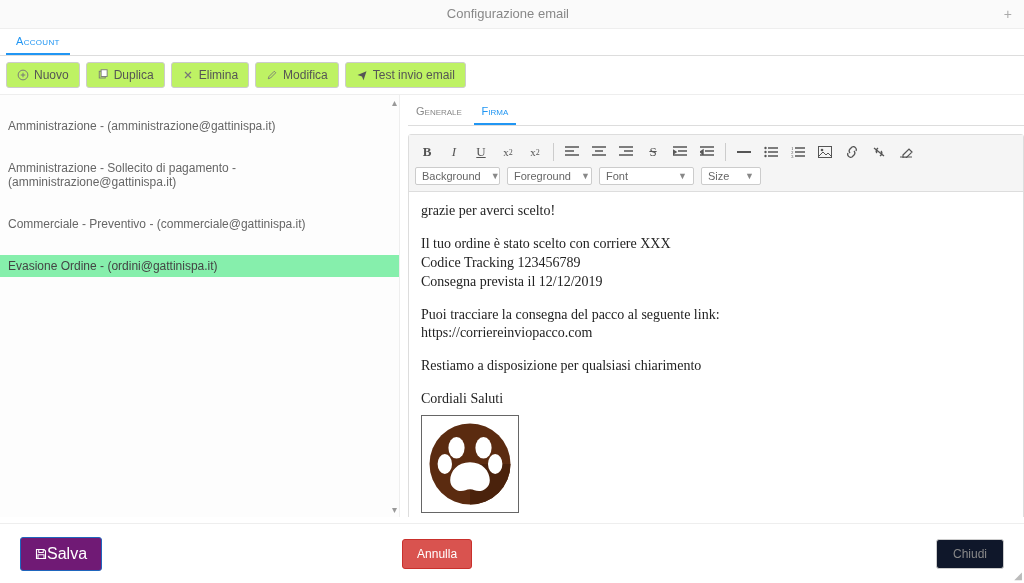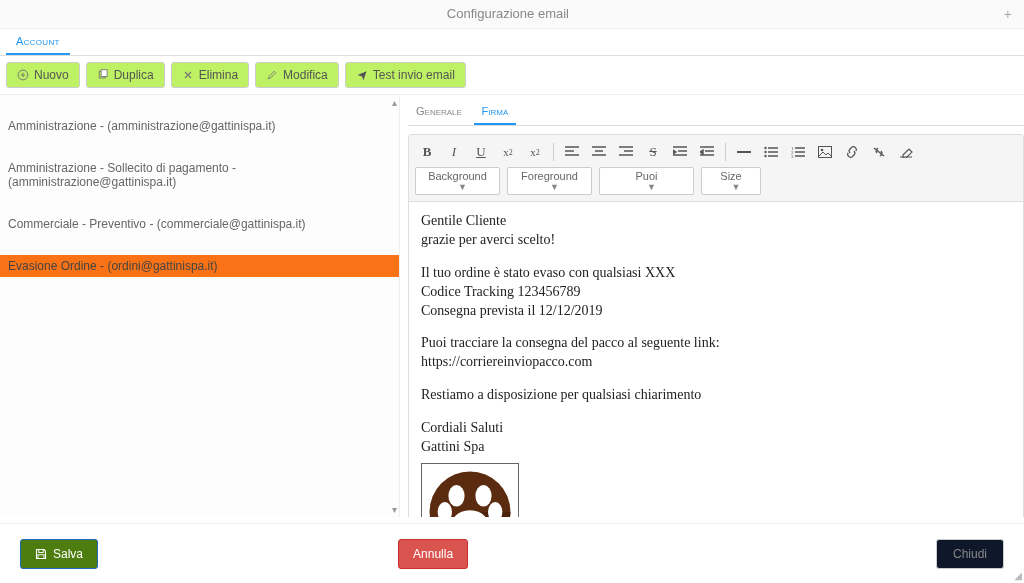--- a/index.html
+++ b/index.html
@@ -9,42 +9,42 @@
 .header-plus { color: #aaa; font-size: 14px; cursor: pointer; }
 .tabs-row { border-bottom: 1px solid #ddd; padding: 0 6px; }
 .tab-main { display: inline-block; padding: 6px 10px; color: #2196f3; border-bottom: 2px solid #2196f3; font-size: 11px; font-variant: small-caps; letter-spacing: 0.3px; }
 .toolbar { display: flex; gap: 6px; padding: 6px; border-bottom: 1px solid #eee; }
 .btn { display: inline-flex; align-items: center; gap: 5px; padding: 5px 10px; border: 1px solid #ccc; background: #bef264; color: #555; font-size: 12px; border-radius: 3px; cursor: pointer; }
 .btn svg { width: 12px; height: 12px; }
 .content { display: flex; height: 422px; }
 .left-panel { width: 400px; border-right: 1px solid #eee; position: relative; background: #fdfdfd; display: flex; flex-direction: column; }
 .list { flex: 1; overflow: auto; }
 .list-item { padding: 4px 8px; font-size: 12px; color: #666; cursor: pointer; margin-top: 20px; }
-.list-item.selected { background: #f97316; color: #444; }
+.list-item.selected { background: #86efac; color: #444; }
 .scroll-hint { position: absolute; right: 2px; color: #999; font-size: 10px; }
 .scroll-hint.top { top: 2px; }
 .scroll-hint.bottom { bottom: 2px; }
 .right-panel { flex: 1; padding: 0 0 8px 8px; overflow: auto; }
 .sub-tabs { border-bottom: 1px solid #ddd; padding: 6px 0 0 0; }
 .sub-tab { display: inline-block; padding: 4px 8px 6px 8px; font-size: 11px; font-variant: small-caps; color: #888; cursor: pointer; }
 .sub-tab.active { color: #2196f3; border-bottom: 2px solid #2196f3; }
 .editor-box { border: 1px solid #ddd; border-radius: 3px; margin-top: 8px; }
 .editor-toolbar { background: #f5f5f5; border-bottom: 1px solid #ddd; padding: 4px 6px; }
 .tb-row { display: flex; align-items: center; gap: 3px; flex-wrap: wrap; padding: 2px 0; }
 .tb-btn { width: 24px; height: 22px; display: inline-flex; align-items: center; justify-content: center; color: #555; cursor: pointer; font-family: Georgia, serif; font-size: 13px; border-radius: 2px; }
 .tb-sep { width: 1px; height: 18px; background: #ccc; margin: 0 3px; }
-.tb-select { display: inline-flex; align-items: center; justify-content: space-between; border: 1px solid #ccc; background: #fff; padding: 2px 6px; font-size: 11px; color: #666; cursor: pointer; border-radius: 2px; margin-right: 4px; flex-direction: column; }
+.tb-select { display: inline-flex; align-items: center; justify-content: space-between; border: 1px solid #ccc; background: #fff; padding: 2px 6px; font-size: 11px; color: #666; cursor: pointer; border-radius: 2px; margin-right: 4px; }
 .tb-select .caret { font-size: 9px; color: #888; margin-left: 10px; }
 .editor-body { padding: 10px 12px; font-family: Georgia, 'Times New Roman', serif; font-size: 14px; color: #222; line-height: 1.35; min-height: 320px; }
 .editor-body p { margin: 0; }
 .editor-body .gap { height: 14px; }
 .editor-body a { color: #222; text-decoration: none; margin-top: 16px; }
 .logo-box { border: 1px solid #666; width: 98px; height: 98px; margin-top: 6px; display: flex; align-items: center; justify-content: center; }
 .footer { position: absolute; left: 0; right: 0; bottom: 0; height: 60px; border-top: 1px solid #eee; display: flex; align-items: center; padding: 0 20px; background: #fff; }
-.btn-primary { background: #4d7c0f; border: 1px solid #1f66bd; color: #fff; padding: 7px 14px; border-radius: 3px; font-size: 12px; display: inline-flex; align-items: center; gap: 6px; cursor: pointer; }
+.btn-primary { background: #701a75; border: 1px solid #1f66bd; color: #fff; padding: 7px 14px; border-radius: 3px; font-size: 16px; display: inline-flex; align-items: center; cursor: pointer; }
 .btn-danger { background: #d9534f; border: 1px solid #c9302c; color: #fff; padding: 7px 14px; border-radius: 3px; font-size: 12px; cursor: pointer; margin-left: 300px; }
 .btn-default { background: #0f172a; border: 1px solid #ccc; color: #888; padding: 7px 16px; border-radius: 3px; font-size: 12px; cursor: pointer; margin-left: auto; }
 .resize-grip { position: absolute; right: 2px; bottom: 2px; color: #bbb; font-size: 10px; }
 </style>
 </head>
 <body>
 
 <div class="header">
   <span class="header-title">Configurazione email</span>
   <span class="header-plus">+</span>
@@ -199,44 +199,42 @@
         <div class="tb-row">
           <span class="tb-select" style="width:85px">
               <span>Background</span>
               <span class="caret">▼</span>
             </span>
           <span class="tb-select" style="width:85px">
               <span>Foreground</span>
               <span class="caret">▼</span>
             </span>
           <span class="tb-select" style="width:95px">
-              <span>Puoi</span>
+              <span>Font</span>
               <span class="caret">▼</span>
             </span>
           <span class="tb-select" style="width:60px">
               <span>Size</span>
               <span class="caret">▼</span>
             </span>
         </div>
       </div>
       <div class="editor-body">
-        <p>Gentile Cliente</p>
         <p>grazie per averci scelto!</p>
         <div class="gap"></div>
-        <p>Il tuo ordine è stato evaso con qualsiasi XXX</p>
+        <p>Il tuo ordine è stato scelto con corriere XXX</p>
         <p>Codice Tracking 123456789</p>
         <p>Consegna prevista il 12/12/2019</p>
         <div class="gap"></div>
         <p>Puoi tracciare la consegna del pacco al seguente link:</p>
         <p><a>https://corriereinviopacco.com</a></p>
         <div class="gap"></div>
         <p>Restiamo a disposizione per qualsiasi chiarimento</p>
         <div class="gap"></div>
         <p>Cordiali Saluti</p>
-        <p>Gattini Spa</p>
         <div class="logo-box">
           <svg width="90" height="90" viewBox="0 0 100 100">
             <circle cx="50" cy="50" r="45" fill="#5b2b10"></circle>
             <path d="M50 95A45 45 0 0 0 95 50L50 50z" fill="#4a220c"></path>
             <ellipse cx="35" cy="32" rx="9" ry="12" fill="#fff"></ellipse>
             <ellipse cx="65" cy="32" rx="9" ry="12" fill="#fff"></ellipse>
             <ellipse cx="22" cy="50" rx="8" ry="11" fill="#fff"></ellipse>
             <ellipse cx="78" cy="50" rx="8" ry="11" fill="#fff"></ellipse>
             <path d="M50 48c-14 0-22 10-22 20 0 8 7 12 12 12 4 0 6-2 10-2s6 2 10 2c5 0 12-4 12-12 0-10-8-20-22-20z" fill="#fff"></path>
           </svg>

